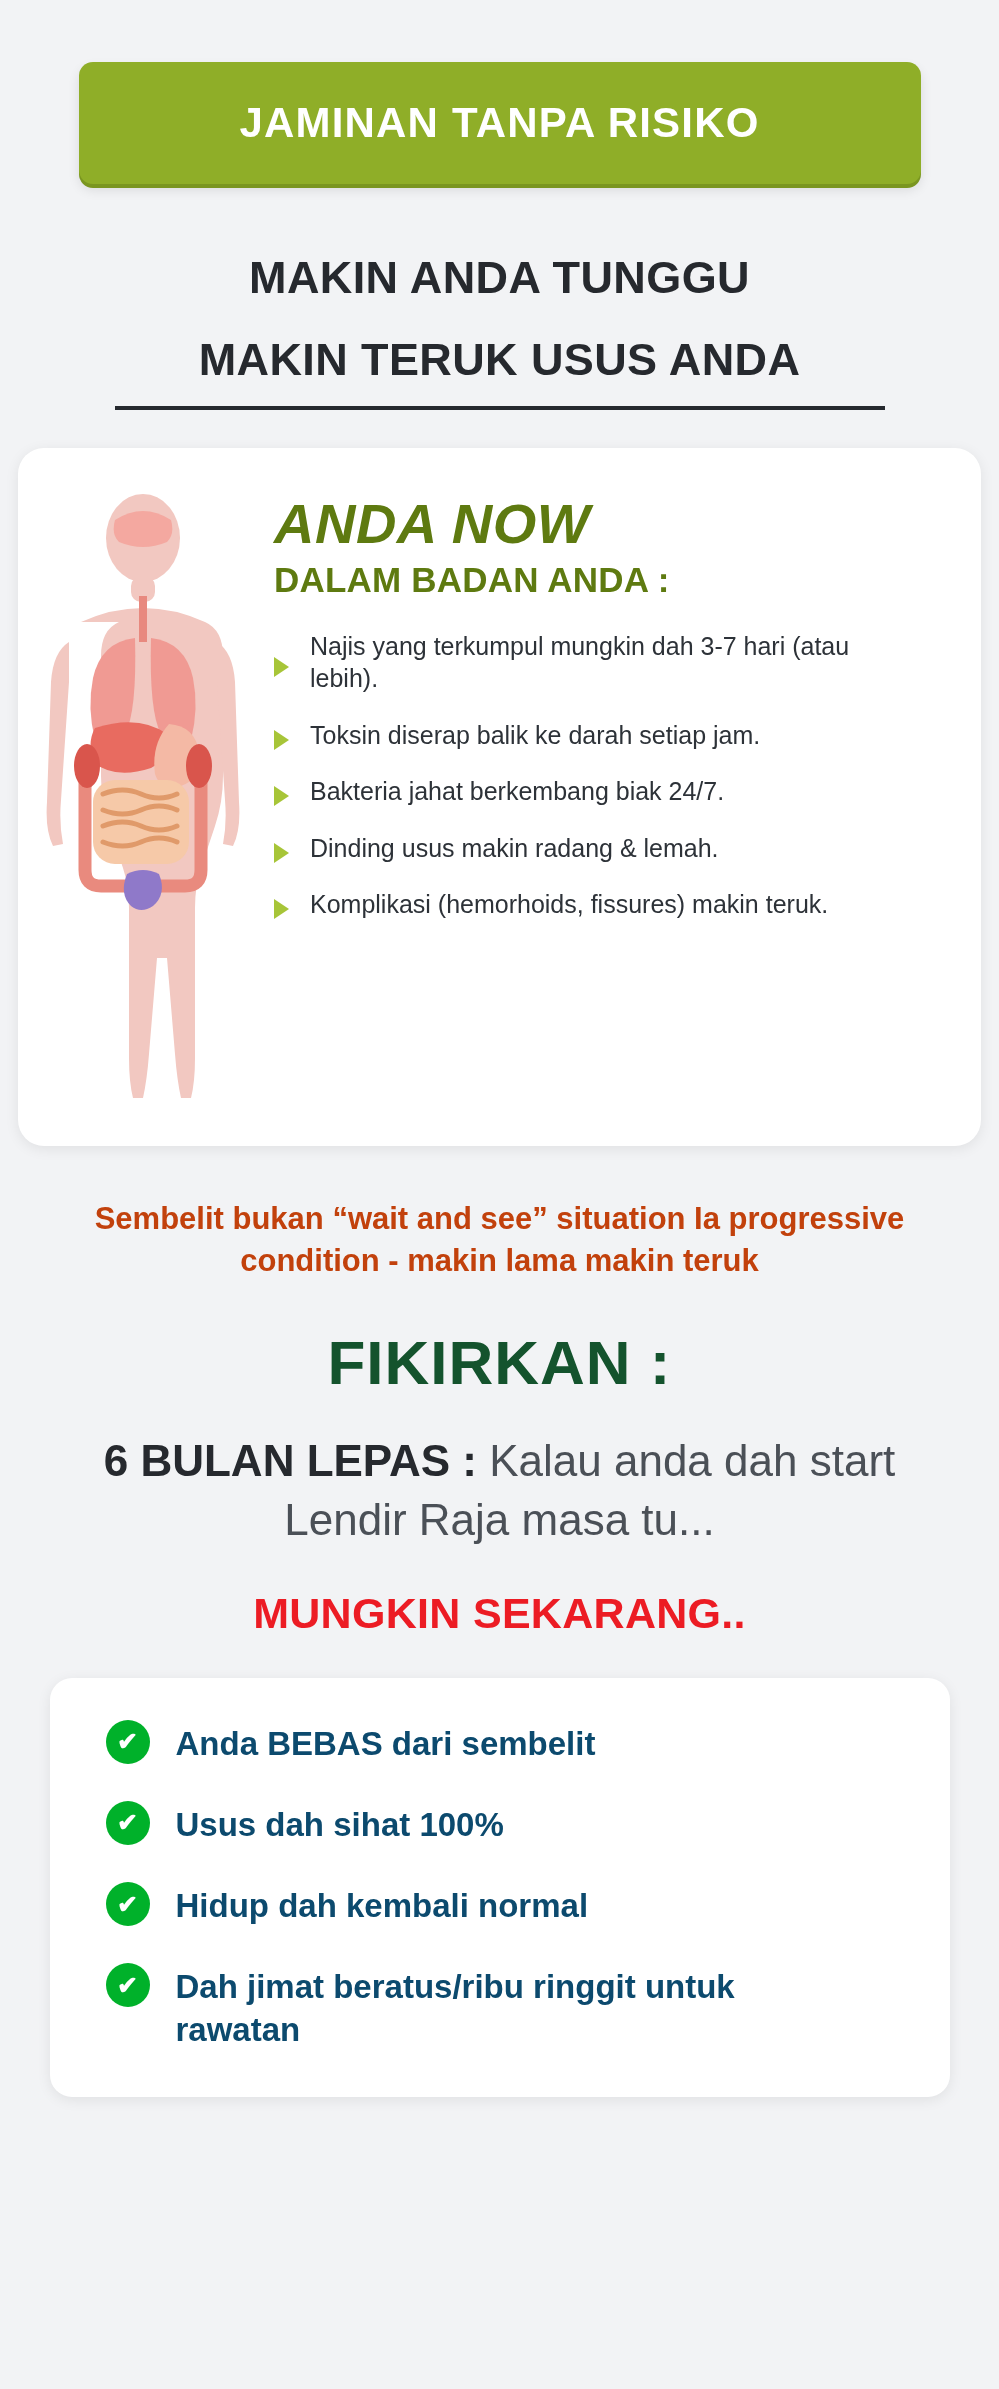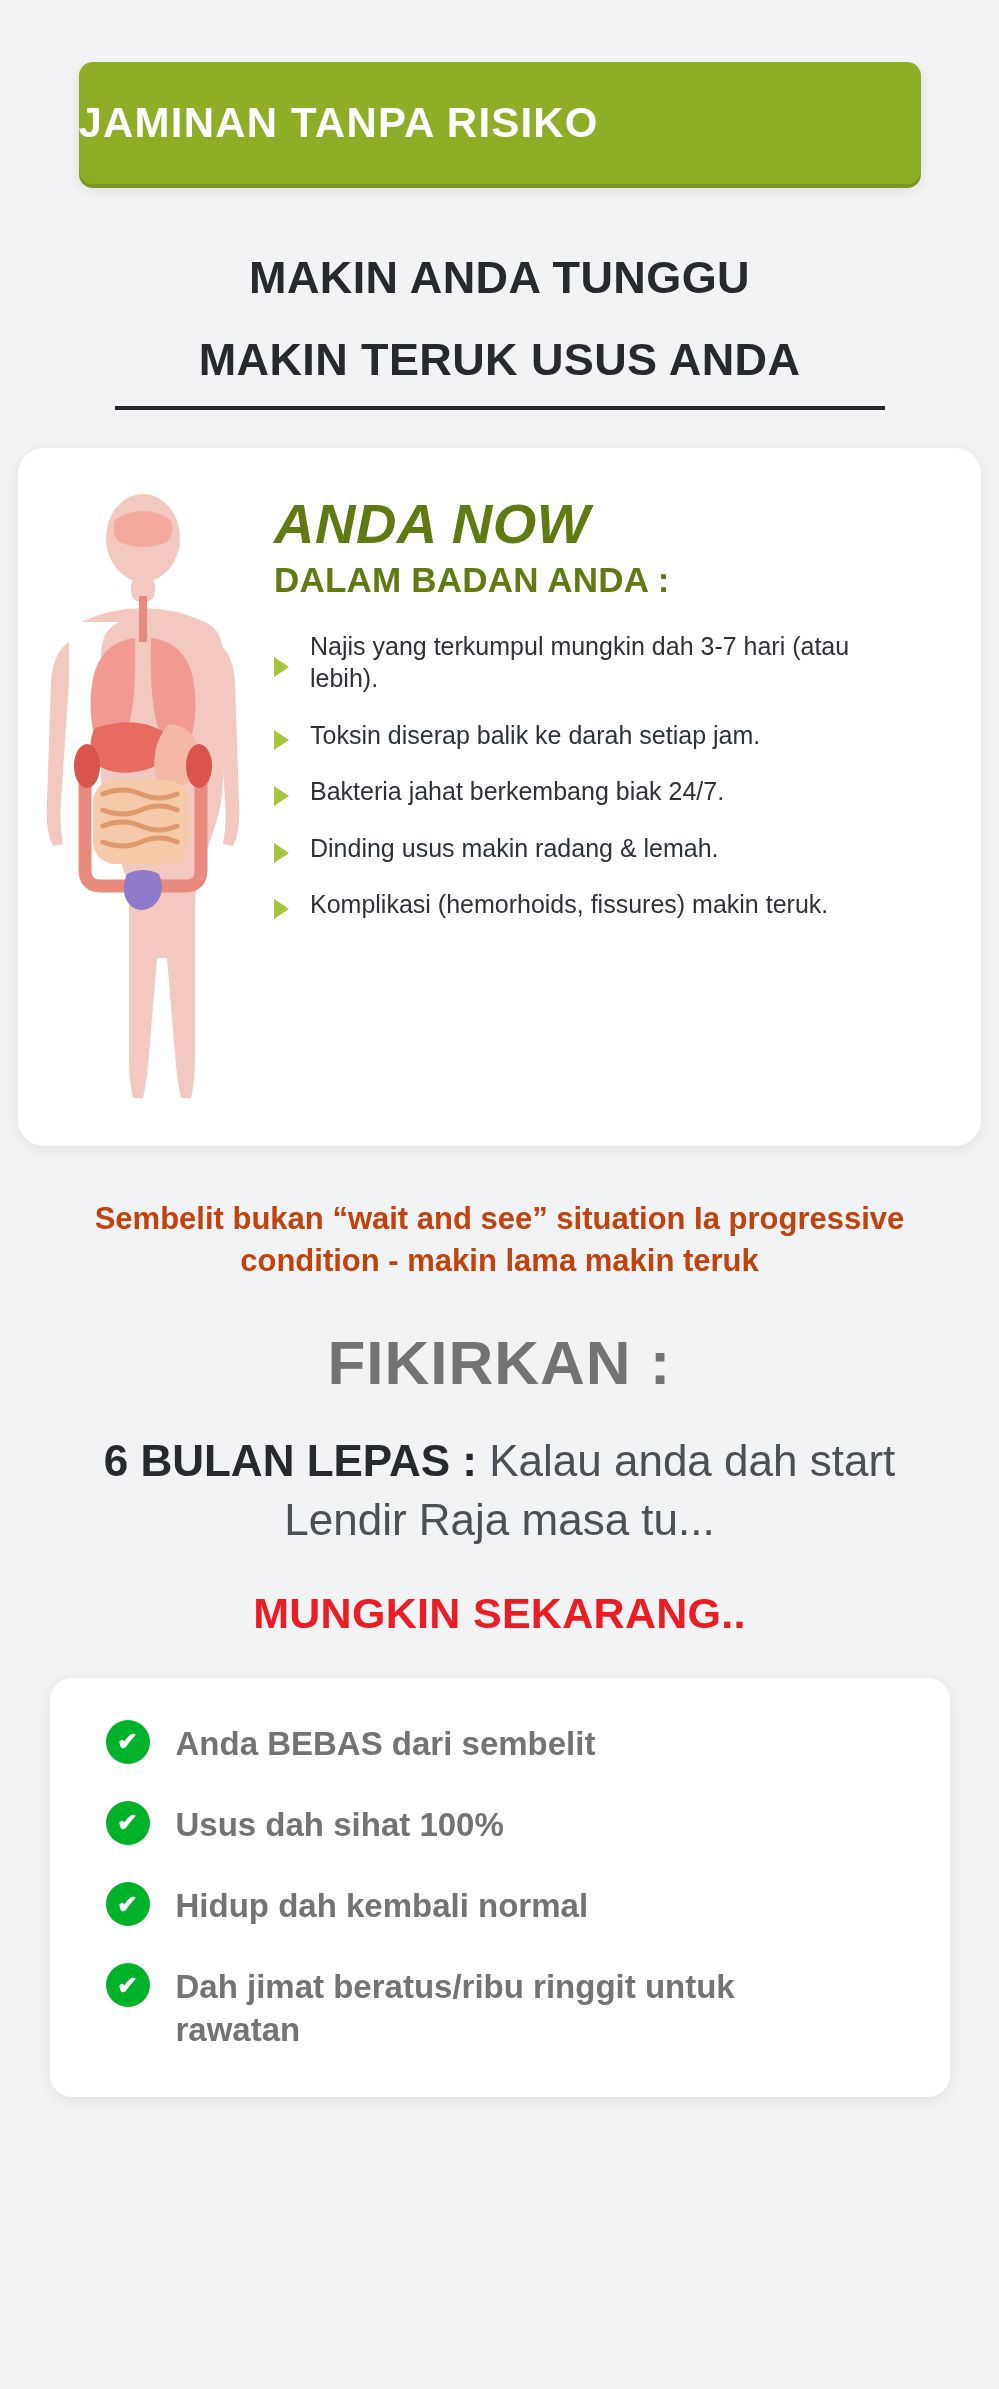--- a/index.html
+++ b/index.html
@@ -26,20 +26,21 @@
 
   
   .badge {
     width: 842px;
     height: 122px;
     background: #8fae28;
     border-radius: 14px;
     box-shadow: 0 4px 0 #7a9620, 0 6px 12px rgba(0,0,0,0.10);
     display: flex;
     align-items: center;
+    justify-content: center;
     margin-bottom: 40px;
   }
   .badge-text {
     color: #ffffff;
     font-size: 42px;
     font-weight: bold;
     letter-spacing: 1.2px;
     text-align: center;
   }
 
@@ -134,21 +135,21 @@
     font-size: 31px;
     font-weight: bold;
     color: #c2410c;
     line-height: 1.35;
     margin-top: 52px;
   }
 
   .fikirkan {
     font-size: 62px;
     font-weight: bold;
-    color: #737373;
+    color: #14532d;
     letter-spacing: 1px;
     margin-top: 46px;
     text-align: center;
   }
 
   .sixmonths {
     width: 920px;
     text-align: center;
     font-size: 44px;
     color: #4b5057;
@@ -196,21 +197,21 @@
     font-weight: bold;
     display: flex;
     align-items: center;
     justify-content: center;
     margin-right: 26px;
     line-height: 1;
   }
   .benefit .btxt {
     font-size: 33px;
     font-weight: bold;
-    color: #737373;
+    color: #0c4a6e;
     line-height: 1.28;
     padding-top: 3px;
     max-width: 680px;
   }
 </style>
 </head>
 <body>
 
 <div class="page">
 

